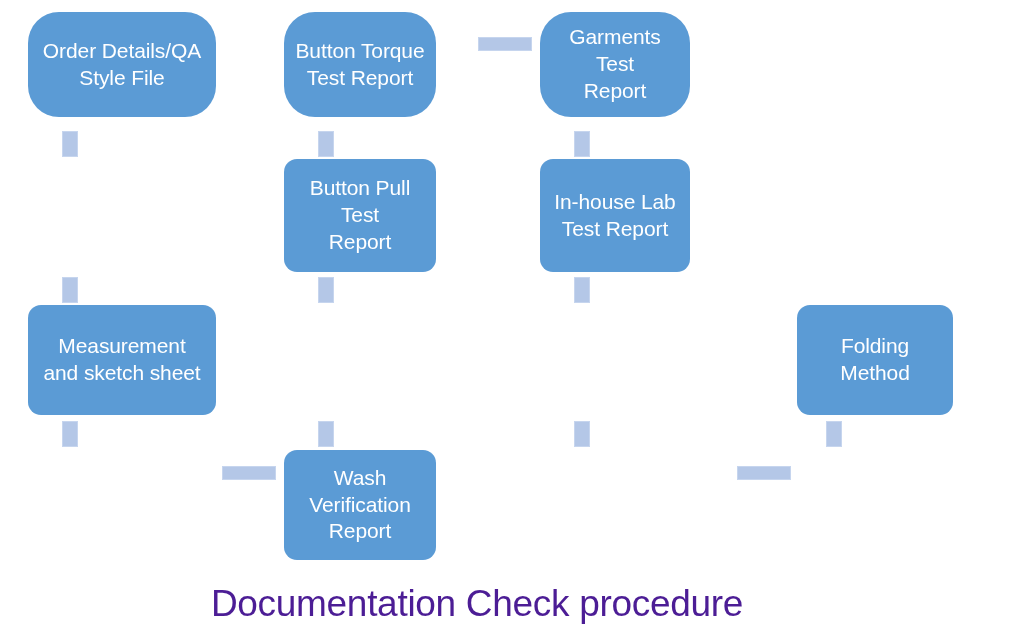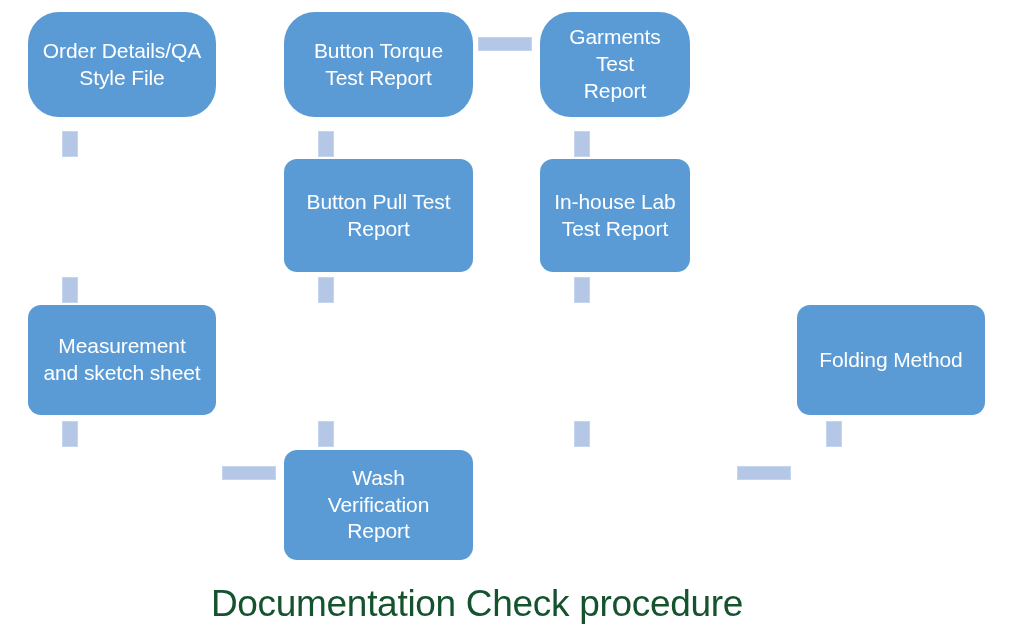--- a/index.html
+++ b/index.html
@@ -30,23 +30,23 @@
     text-align: center;
     font-family: "Liberation Sans", sans-serif;
     font-size: 21px;
     line-height: 1.28;
     letter-spacing: -0.1px;
     padding: 4px 10px;
     white-space: pre-line;
   }
   
   .c1 { left: 28px;  width: 188px; }
-  .c2 { left: 284px; width: 189px; }
+  .c2 { left: 284px; width: 152px; }
   .c3 { left: 540px; width: 150px; }
-  .c4 { left: 797px; width: 188px; }
+  .c4 { left: 797px; width: 156px; }
   
   .r1 { top: 12px;  height: 105px; border-radius: 31px; }
   .r2 { top: 159px; height: 113px; }
   .r3 { top: 305px; height: 110px; }
   .r4 { top: 450px; height: 110px; }
 
   .conn {
     position: absolute;
     box-sizing: border-box;
     background: #B4C7E7;
@@ -54,21 +54,21 @@
   }
   .conn-v { width: 16px; height: 26px; }
   .conn-h { width: 54px; height: 14px; }
 
   .caption {
     position: absolute;
     left: 0;
     right: 0;
     top: 582px;
     text-align: center;
-    color: #14532d;
+    color: #4c1d95;
     font-family: "Liberation Sans", sans-serif;
     font-size: 37px;
     line-height: 44px;
     letter-spacing: -0.3px;
   }
   .caption-inner {
     display: inline-block;
     transform: translateX(-31px);
   }
 </style>

